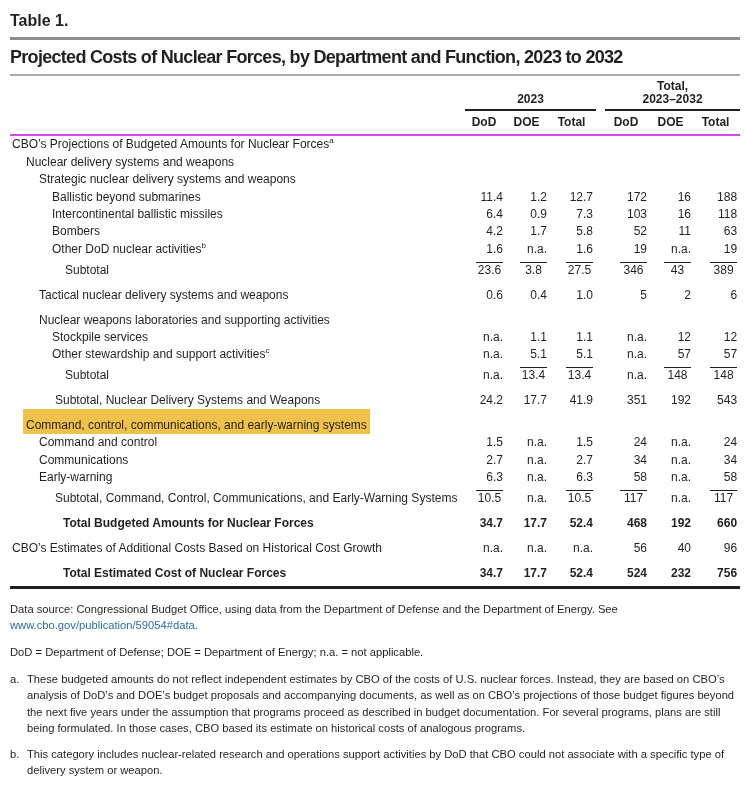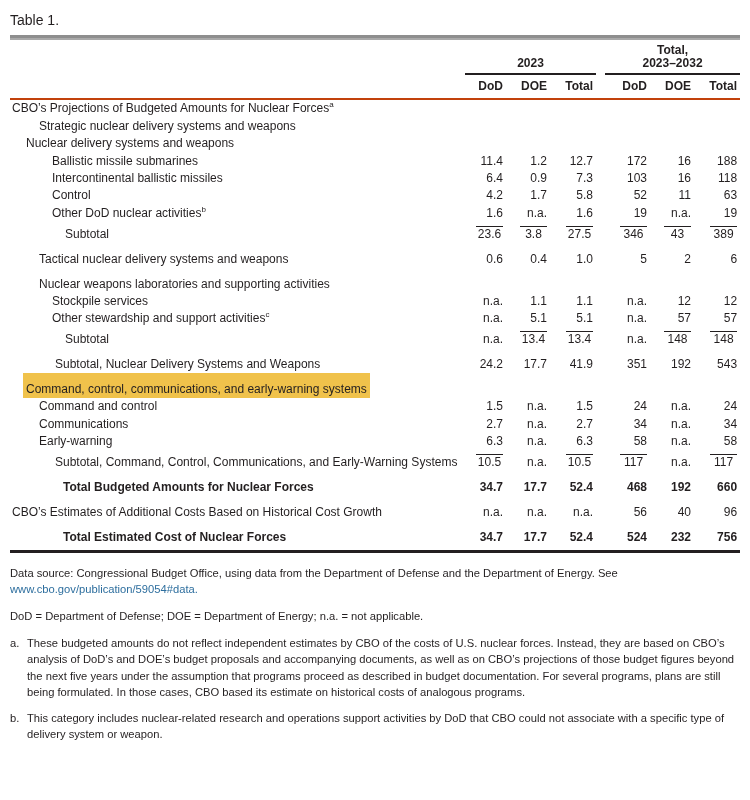--- a/index.html
+++ b/index.html
@@ -6,38 +6,38 @@
   html,body { margin:0; padding:0; background:#ffffff; }
   body {
     width:750px; height:800px; overflow:hidden;
     font-family:"Liberation Sans", sans-serif;
     color:#231f20;
     -webkit-font-smoothing:antialiased;
   }
   .page { padding:8px 10px 0 10px; }
 
   
-  .tlabel { font-weight:normal; font-size:14px; padding:4px 0 7px 0; }
+  .tlabel { font-weight:bold; font-size:16px; padding:4px 0 7px 0; }
   .rule-gray { height:3px; background:#8e8e8e; }
   .title {
     font-size:18px; font-weight:bold; letter-spacing:-0.7px;
     margin:7px 0 6px 0; white-space:nowrap;
   }
   .rule-thin { height:2px; background:#a9a9a9; }
   .units { font-size:12px; margin-top:6px; }
 
   
   table.costs { border-collapse:collapse; table-layout:fixed; width:730px; margin-top:4px; border-bottom:3px solid #231f20; }
   th, td { padding:0; font-size:12px; }
   thead th { font-weight:bold; vertical-align:bottom; }
   tr.groups th.grp {
     border-bottom:2px solid #231f20; text-align:center;
     white-space:pre-line; line-height:1.12; padding-bottom:2px; font-size:12px;
   }
-  tr.cols th { text-align:right; padding:4px 3px 5px 0; border-bottom:2px solid #c2410c; }
+  tr.cols th { padding:4px 3px 5px 0; border-bottom:2px solid #d946ef; }
   tbody td { line-height:1.16; padding-top:2.5px; padding-bottom:1px; vertical-align:bottom; }
   td.label { padding-right:4px; overflow:hidden; white-space:nowrap; }
   td.val { text-align:right; padding-right:3px; white-space:nowrap; }
   .ind0{padding-left:2px} .ind1{padding-left:16px} .ind2{padding-left:29px}
   .ind3{padding-left:42px} .ind4{padding-left:55px}
   tr.kind-named td.label{ padding-left:45px; }
   tr.kind-total td.label{ padding-left:53px; font-weight:bold; }
   tr.kind-total td.val{ font-weight:bold; }
   tr.gap td { padding-top:10px; }
   tr.rule td { padding-top:3px;margin-top:28px; }
@@ -57,20 +57,21 @@
   .fn .marker { flex:none; width:17px; }
   .fn .txt { flex:1; }
 </style>
 </head>
 <body>
 
 <div class="page">
 
   <div class="tlabel">Table 1.</div>
   <div class="rule-gray"></div>
+  <div class="title">Projected Costs of Nuclear Forces, by Department and Function, 2023 to 2032</div>
   <div class="rule-thin"></div>
 
   <table class="costs">
     <colgroup>
       <col style="width:455px">
       <col style="width:41px">
         <col style="width:44px">
         <col style="width:46px">
       <col style="width:9px">
       <col style="width:45px">
@@ -101,61 +102,61 @@
           <td class="label ind0"><span>CBO’s Projections of Budgeted Amounts for Nuclear Forces</span><sup class="fnref">a</sup></td>
           <td class="val"></td>
           <td class="val"></td>
           <td class="val"></td>
           <td></td>
           <td class="val"></td>
           <td class="val"></td>
           <td class="val"></td>
         </tr>
         <tr>
+          <td class="label ind1"><span>Nuclear delivery systems and weapons</span></td>
+          <td class="val"></td>
+          <td class="val"></td>
+          <td class="val"></td>
+          <td></td>
+          <td class="val"></td>
+          <td class="val"></td>
+          <td class="val"></td>
+        </tr>
+        <tr>
           <td class="label ind2"><span>Strategic nuclear delivery systems and weapons</span></td>
           <td class="val"></td>
           <td class="val"></td>
           <td class="val"></td>
           <td></td>
           <td class="val"></td>
           <td class="val"></td>
           <td class="val"></td>
         </tr>
         <tr>
-          <td class="label ind1"><span>Nuclear delivery systems and weapons</span></td>
-          <td class="val"></td>
-          <td class="val"></td>
-          <td class="val"></td>
-          <td></td>
-          <td class="val"></td>
-          <td class="val"></td>
-          <td class="val"></td>
-        </tr>
-        <tr>
-          <td class="label ind3"><span>Ballistic missile submarines</span></td>
+          <td class="label ind3"><span>Ballistic beyond submarines</span></td>
           <td class="val">11.4</td>
           <td class="val">1.2</td>
           <td class="val">12.7</td>
           <td></td>
           <td class="val">172</td>
           <td class="val">16</td>
           <td class="val">188</td>
         </tr>
         <tr>
           <td class="label ind3"><span>Intercontinental ballistic missiles</span></td>
           <td class="val">6.4</td>
           <td class="val">0.9</td>
           <td class="val">7.3</td>
           <td></td>
           <td class="val">103</td>
           <td class="val">16</td>
           <td class="val">118</td>
         </tr>
         <tr>
-          <td class="label ind3"><span>Control</span></td>
+          <td class="label ind3"><span>Bombers</span></td>
           <td class="val">4.2</td>
           <td class="val">1.7</td>
           <td class="val">5.8</td>
           <td></td>
           <td class="val">52</td>
           <td class="val">11</td>
           <td class="val">63</td>
         </tr>
         <tr>
           <td class="label ind3"><span>Other DoD nuclear activities</span><sup class="fnref">b</sup></td>

